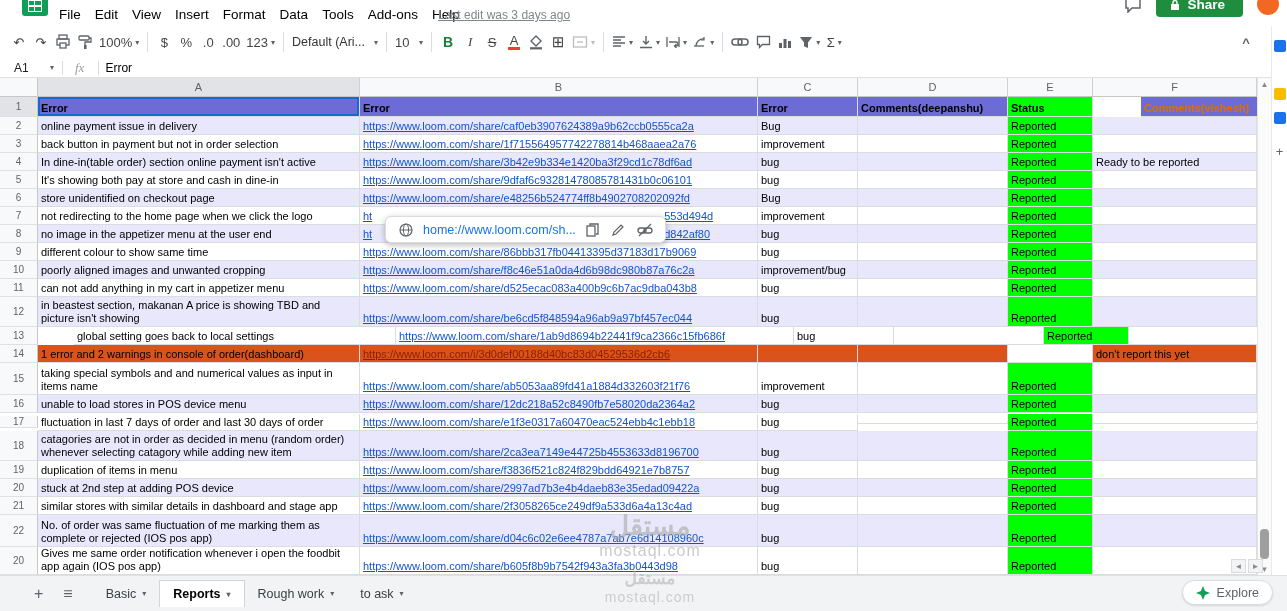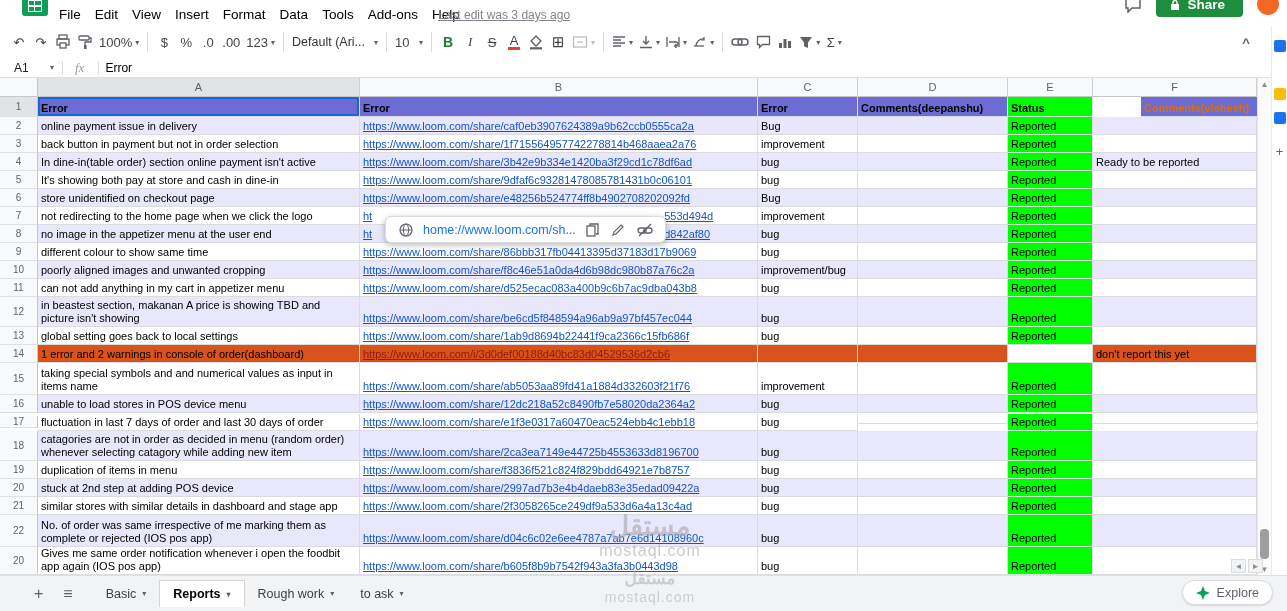--- a/index.html
+++ b/index.html
@@ -413,21 +413,21 @@
           <div class="cell band" style="width: 398px;">
             <span class="link">https://www.loom.com/share/be6cd5f848594a96ab9a97bf457ec044</span>
           </div>
           <div class="cell band" style="width: 100px;">bug</div>
           <div class="cell band" style="width: 150px;"></div>
           <div class="cell statusbg band" style="width: 85px;">Reported</div>
           <div class="cell band" style="width: 164px;"></div>
         </div>
         <div class="row" style="height: 18px;">
           <div class="rownum" style="width: 38px;">13</div>
-          <div class="cell" style="width: 322px;">global setting goes back to local settings</div>
+          <div class="cell" style="width: 322px; margin-left: 36px;">global setting goes back to local settings</div>
           <div class="cell" style="width: 398px;">
             <span class="link">https://www.loom.com/share/1ab9d8694b22441f9ca2366c15fb686f</span>
           </div>
           <div class="cell" style="width: 100px;">bug</div>
           <div class="cell" style="width: 150px;"></div>
           <div class="cell statusbg" style="width: 85px;">Reported</div>
           <div class="cell" style="width: 164px;"></div>
         </div>
         <div class="row" style="height: 18px;">
           <div class="rownum" style="width: 38px;">14</div>
@@ -512,21 +512,21 @@
           <div class="cell" style="width: 398px;">
             <span class="link">https://www.loom.com/share/2f3058265ce249df9a533d6a4a13c4ad</span>
           </div>
           <div class="cell" style="width: 100px;">bug</div>
           <div class="cell" style="width: 150px;"></div>
           <div class="cell statusbg" style="width: 85px;">Reported</div>
           <div class="cell" style="width: 164px;"></div>
         </div>
         <div class="row" style="height: 32px;">
           <div class="rownum" style="width: 38px;">22</div>
-          <div class="cell wrap band" style="width: 322px;">No. of order was same irrespective  of me marking them as complete or rejected (IOS pos app)</div>
+          <div class="cell wrap band" style="width: 322px;">No. of order was same fluctuation  of me marking them as complete or rejected (IOS pos app)</div>
           <div class="cell band" style="width: 398px;">
             <span class="link">https://www.loom.com/share/d04c6c02e6ee4787a7ab7e6d14108960c</span>
           </div>
           <div class="cell band" style="width: 100px;">bug</div>
           <div class="cell band" style="width: 150px;"></div>
           <div class="cell statusbg band" style="width: 85px;">Reported</div>
           <div class="cell band" style="width: 164px;"></div>
         </div>
         <div class="row" style="height: 28px;">
           <div class="rownum" style="width: 38px;">20</div>

